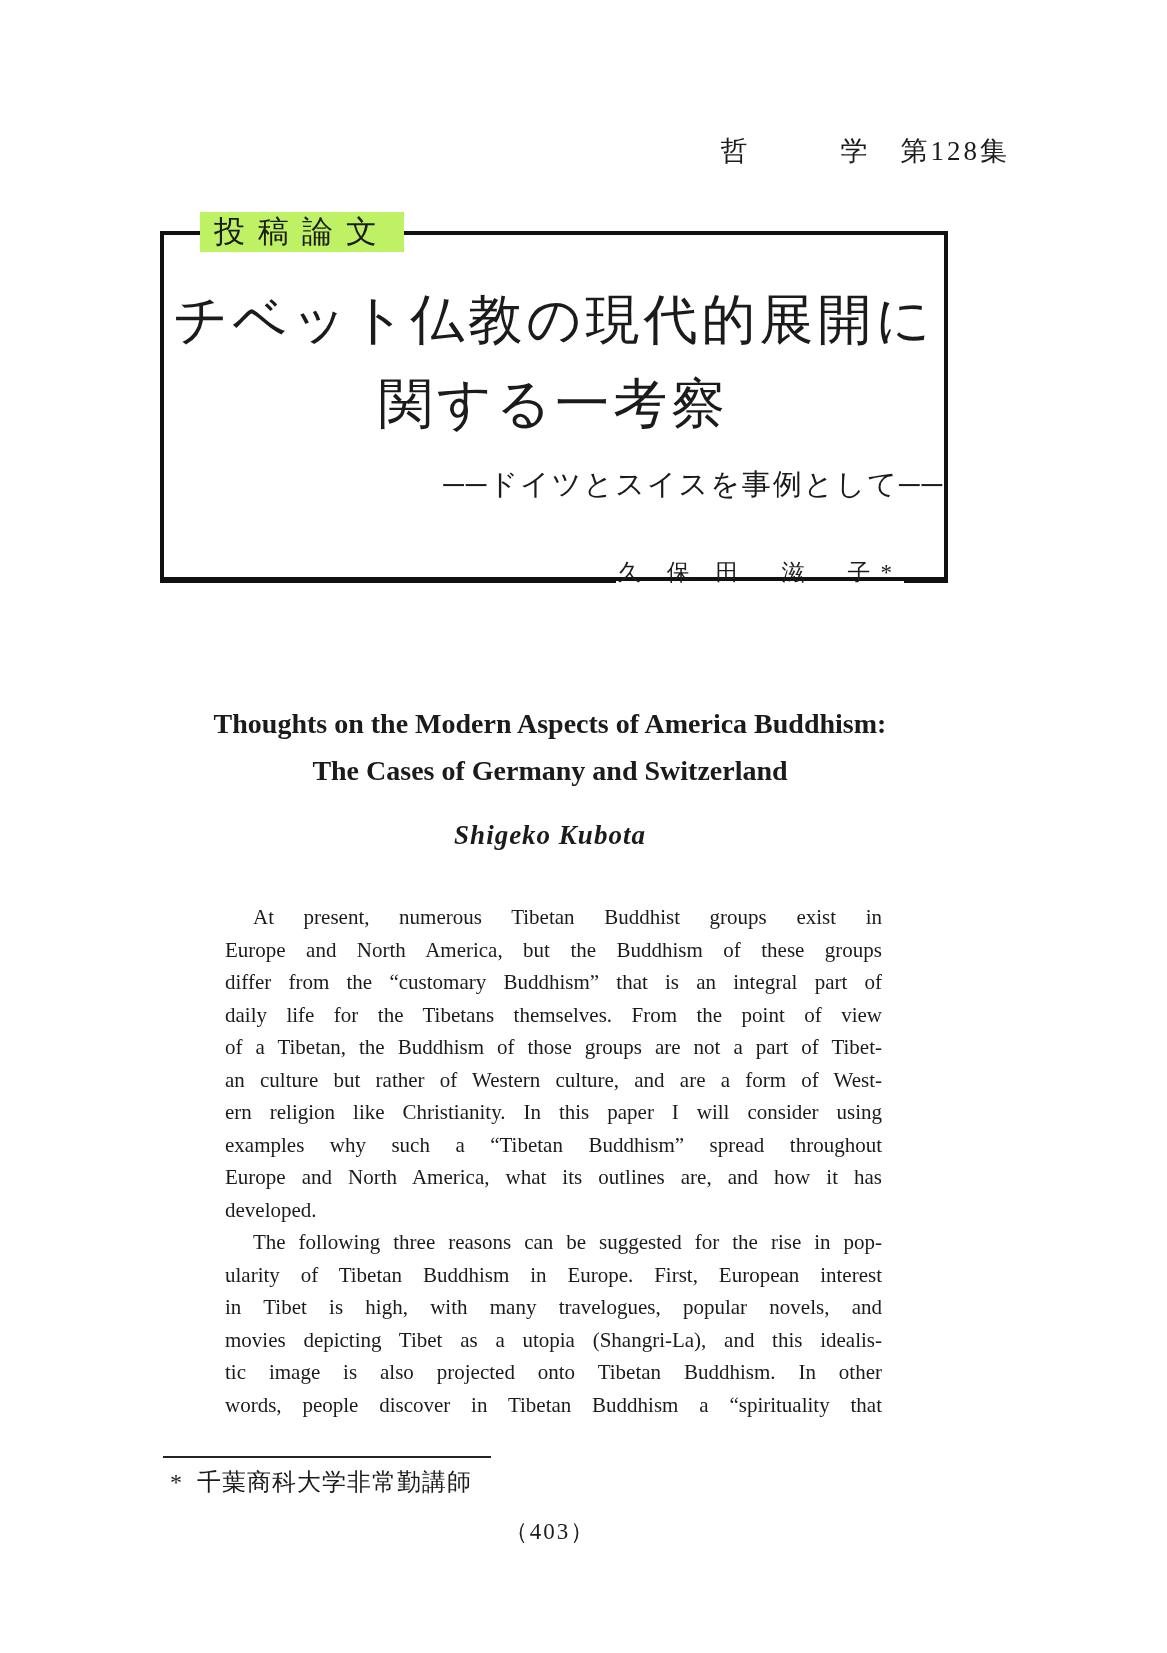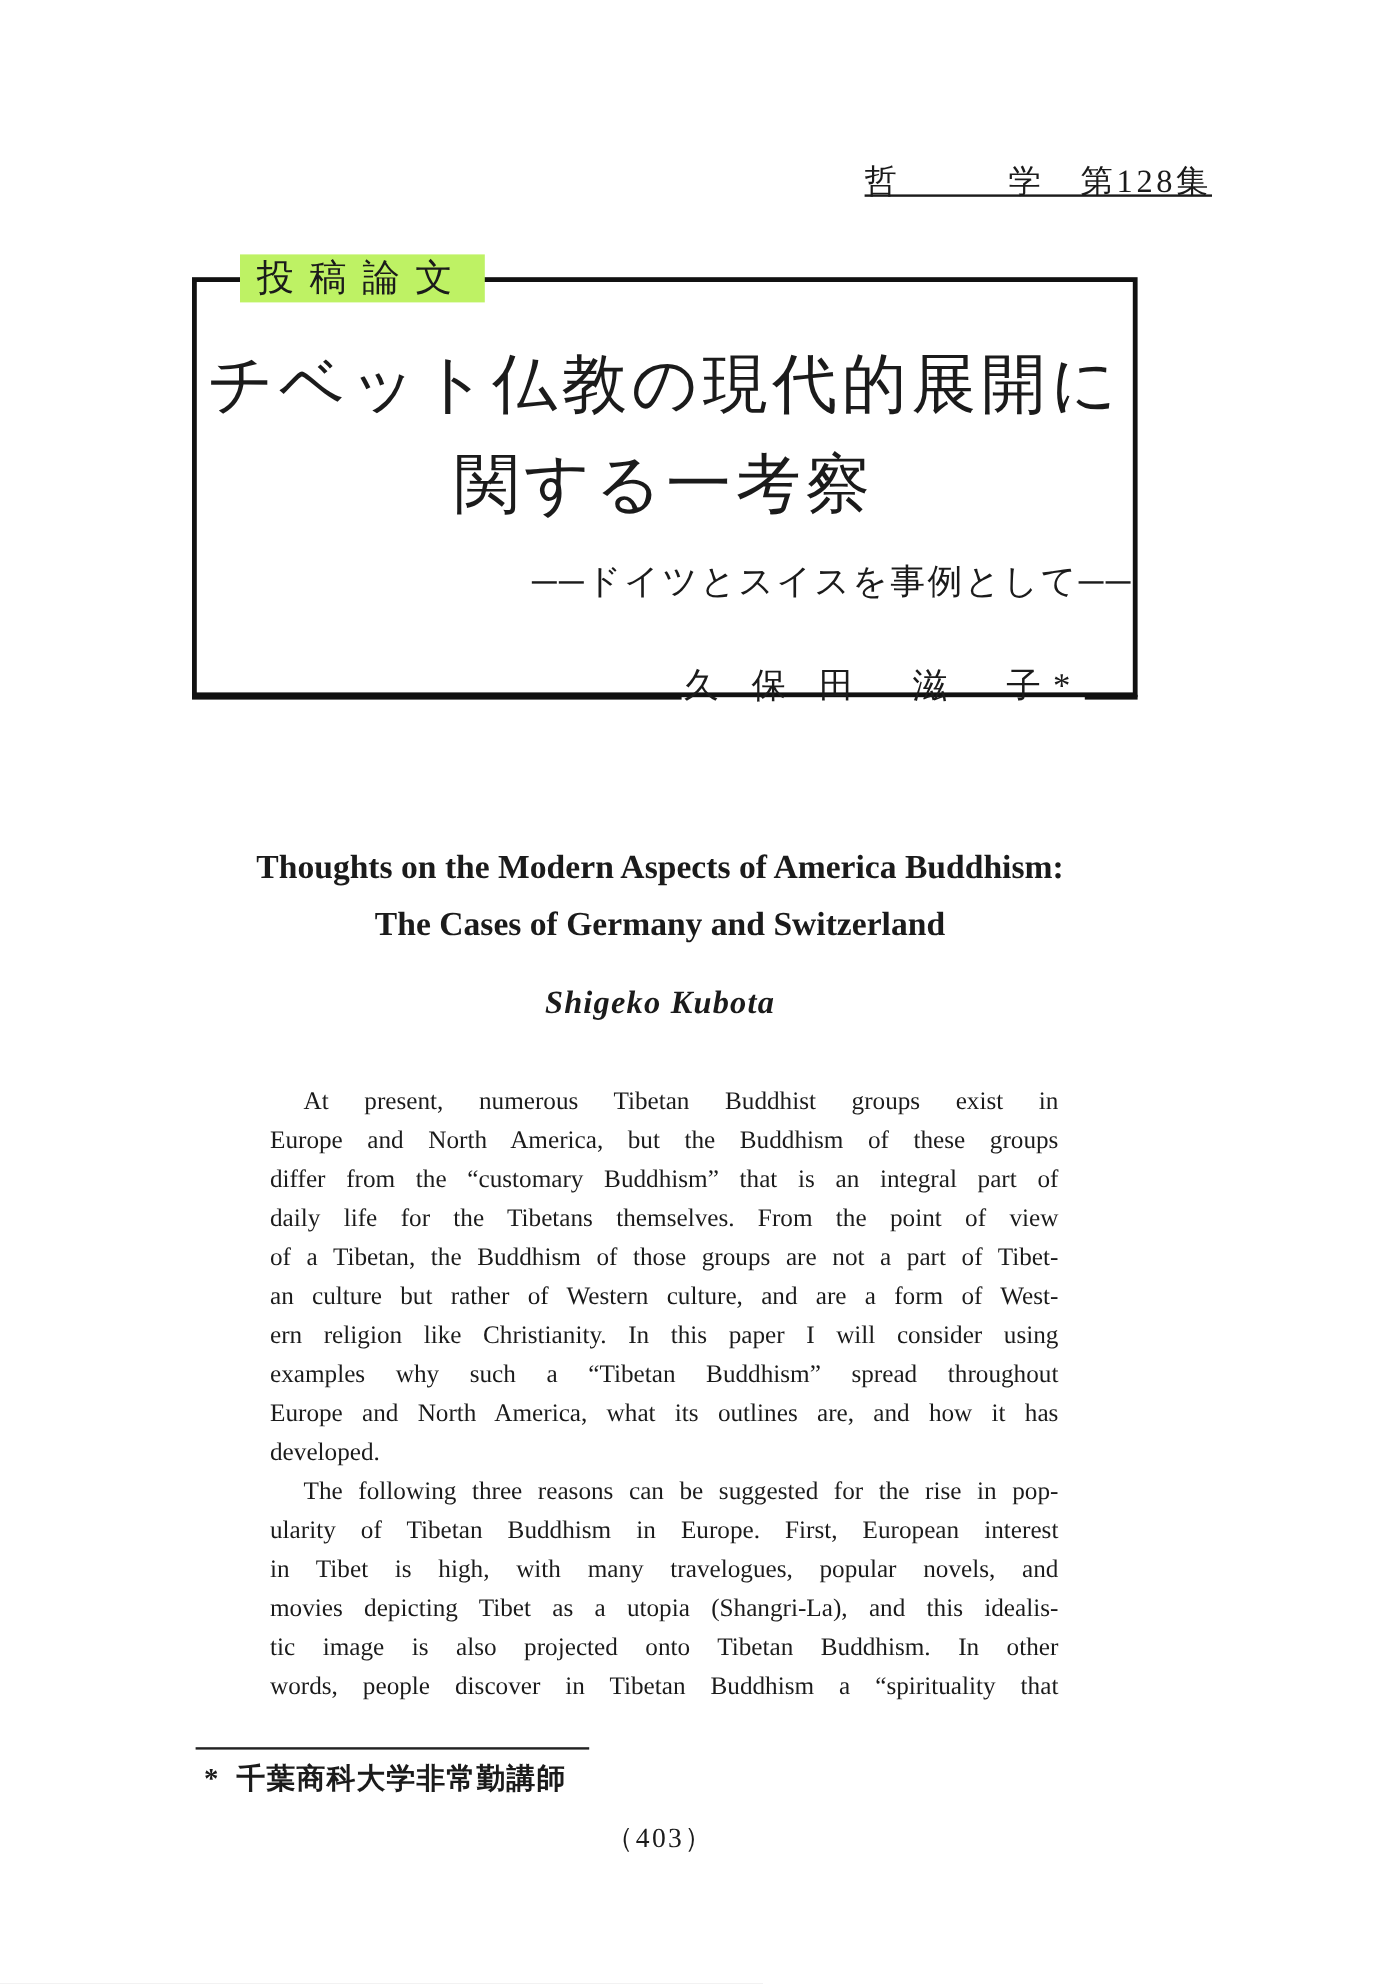--- a/index.html
+++ b/index.html
@@ -13,21 +13,20 @@
     overflow: hidden;
   }
 
   
   .journal-header {
     position: absolute;
     top: 133px; right: 157px;
     font-size: 27px;
     letter-spacing: 3px;
     white-space: pre;
-    text-decoration: underline;
   }
 
   
   .title-box {
     position: absolute;
     left: 160px; top: 231px;
     width: 780px; height: 342px;
     border: 4px solid #111;
   }
   .category-label {
@@ -60,21 +59,21 @@
     position: absolute;
     left: -4px; right: -4px; bottom: -4px;
     height: 0;
     display: flex;
     align-items: center;
   }
   .author-rule-left { flex: 1 1 auto; height: 4px; background: #111; }
   .author-rule-right { flex: 0 0 44px; height: 4px; background: #111; }
   .author-ja {
     flex: 0 0 auto;
-    font-size: 29px;
+    font-size: 23px;
     letter-spacing: 10px;
     white-space: pre;
     padding: 0 2px;
     transform: translateY(-9px);
   }
 
   
   .en-block {
     position: absolute;
     left: 160px; width: 780px;
@@ -106,21 +105,20 @@
     left: 163px; top: 1456px;
     width: 328px; height: 2px;
     background: #222;
   }
   .footnote {
     position: absolute;
     left: 170px; top: 1466px;
     font-size: 24px;
     letter-spacing: 1px;
     white-space: pre;
-    font-weight: bold;
   }
   .footnote .marker { margin-right: 14px; }
 
   
   .page-number {
     position: absolute;
     left: 160px; top: 1516px;
     width: 780px;
     text-align: center;
     font-size: 23px;

